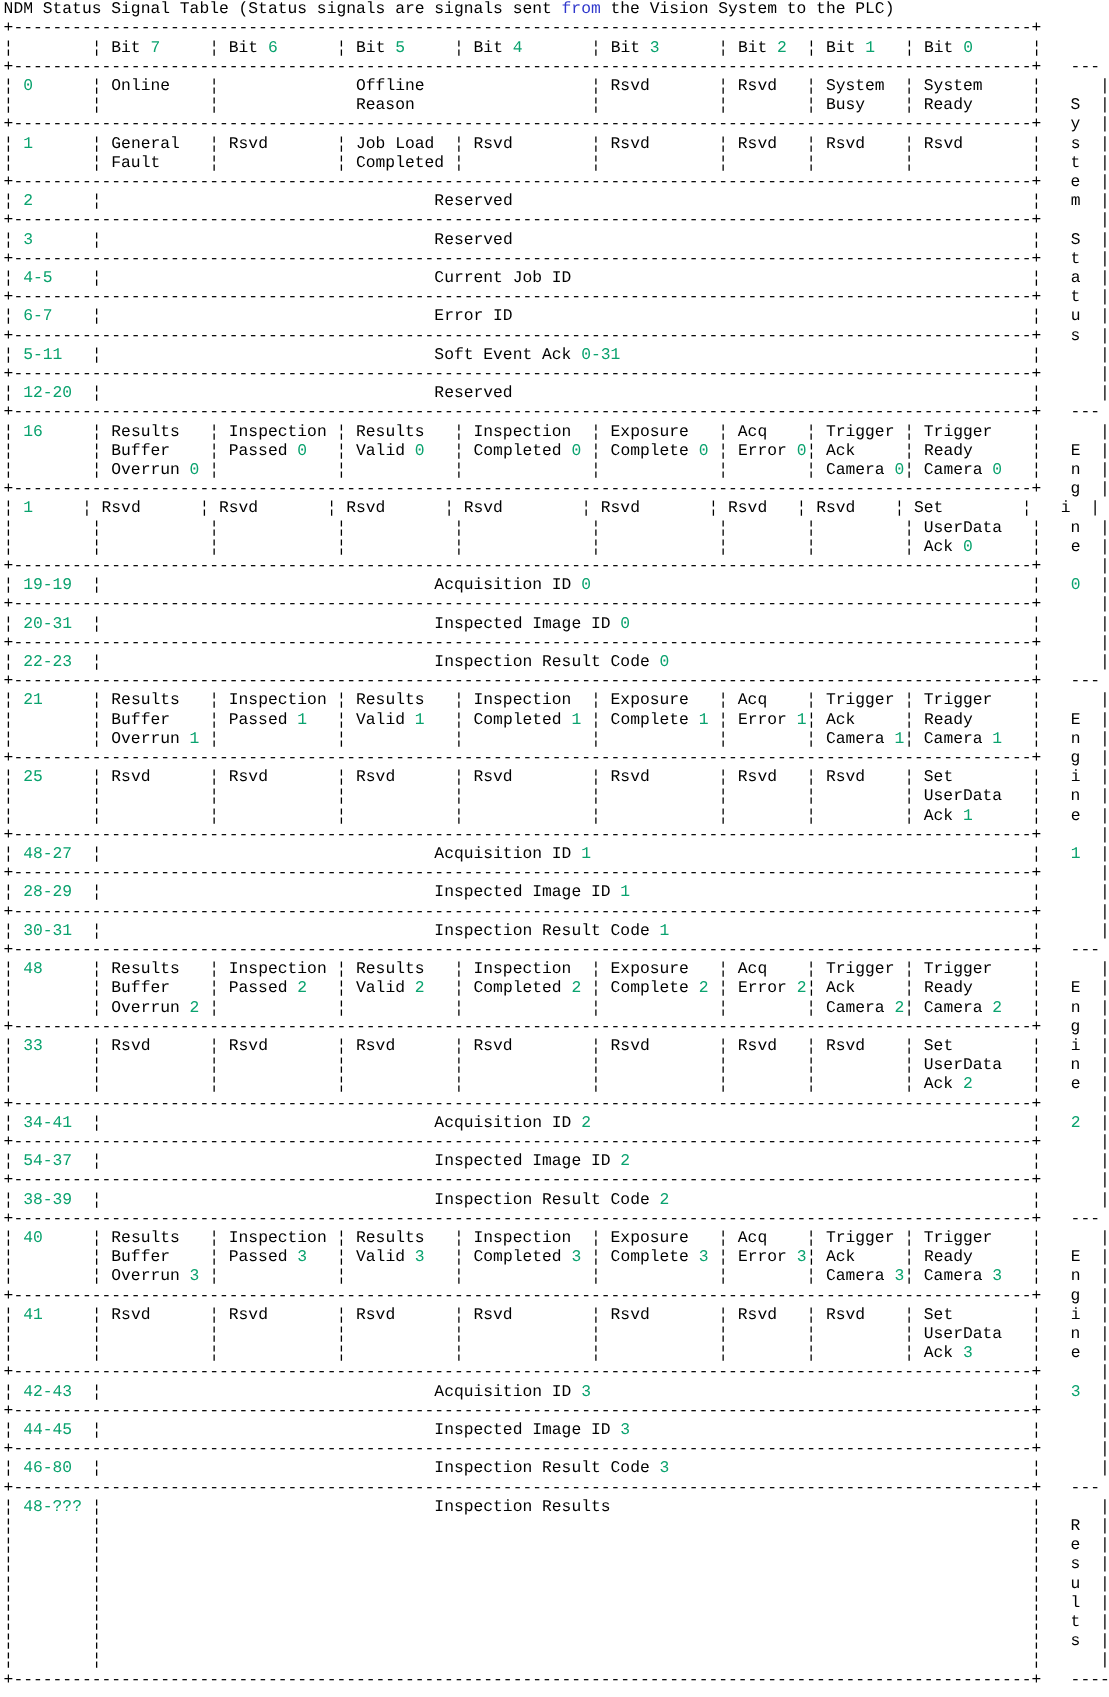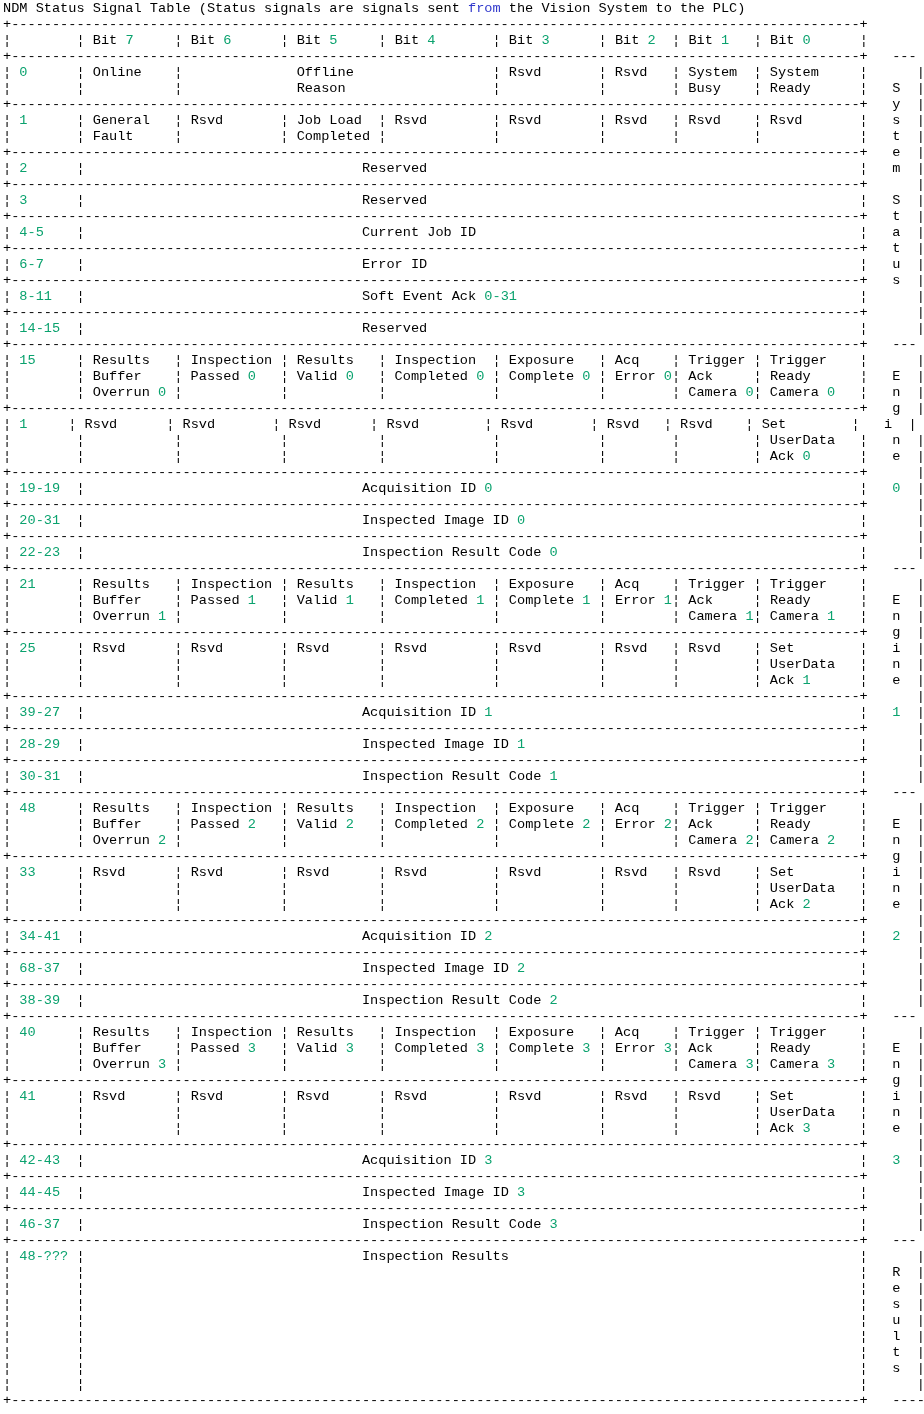--- a/index.html
+++ b/index.html
@@ -35,25 +35,25 @@
 ¦        ¦ Fault     ¦            ¦ Completed ¦             ¦            ¦        ¦         ¦            ¦   t  |
 +--------------------------------------------------------------------------------------------------------+   e  |
 ¦ <span class="g">2</span>      ¦                                  Reserved                                                     ¦   m  |
 +--------------------------------------------------------------------------------------------------------+      |
 ¦ <span class="g">3</span>      ¦                                  Reserved                                                     ¦   S  |
 +--------------------------------------------------------------------------------------------------------+   t  |
 ¦ <span class="g">4-5</span>    ¦                                  Current Job ID                                               ¦   a  |
 +--------------------------------------------------------------------------------------------------------+   t  |
 ¦ <span class="g">6-7</span>    ¦                                  Error ID                                                     ¦   u  |
 +--------------------------------------------------------------------------------------------------------+   s  |
-¦ <span class="g">8-11</span>   ¦                                  Soft Event Ack <span class="g">0-31</span>                                          ¦      |
+¦ <span class="g">5-11</span>   ¦                                  Soft Event Ack <span class="g">0-31</span>                                          ¦      |
 +--------------------------------------------------------------------------------------------------------+      |
-¦ <span class="g">14-15</span>  ¦                                  Reserved                                                     ¦      |
+¦ <span class="g">12-20</span>  ¦                                  Reserved                                                     ¦      |
 +--------------------------------------------------------------------------------------------------------+   --- 
-¦ <span class="g">15</span>     ¦ Results   ¦ Inspection ¦ Results   ¦ Inspection  ¦ Exposure   ¦ Acq    ¦ Trigger ¦ Trigger    ¦      |
+¦ <span class="g">16</span>     ¦ Results   ¦ Inspection ¦ Results   ¦ Inspection  ¦ Exposure   ¦ Acq    ¦ Trigger ¦ Trigger    ¦      |
 ¦        ¦ Buffer    ¦ Passed <span class="g">0</span>   ¦ Valid <span class="g">0</span>   ¦ Completed <span class="g">0</span> ¦ Complete <span class="g">0</span> ¦ Error <span class="g">0</span>¦ Ack     ¦ Ready      ¦   E  |
 ¦        ¦ Overrun <span class="g">0</span> ¦            ¦           ¦             ¦            ¦        ¦ Camera <span class="g">0</span>¦ Camera <span class="g">0</span>   ¦   n  |
 +--------------------------------------------------------------------------------------------------------+   g  |
 ¦ <span class="g">1</span>     ¦ Rsvd      ¦ Rsvd       ¦ Rsvd      ¦ Rsvd        ¦ Rsvd       ¦ Rsvd   ¦ Rsvd    ¦ Set        ¦   i  |
 ¦        ¦           ¦            ¦           ¦             ¦            ¦        ¦         ¦ UserData   ¦   n  |
 ¦        ¦           ¦            ¦           ¦             ¦            ¦        ¦         ¦ Ack <span class="g">0</span>      ¦   e  |
 +--------------------------------------------------------------------------------------------------------+      |
 ¦ <span class="g">19-19</span>  ¦                                  Acquisition ID <span class="g">0</span>                                             ¦   <span class="g">0</span>  |
 +--------------------------------------------------------------------------------------------------------+      |
 ¦ <span class="g">20-31</span>  ¦                                  Inspected Image ID <span class="g">0</span>                                         ¦      |
@@ -61,53 +61,53 @@
 ¦ <span class="g">22-23</span>  ¦                                  Inspection Result Code <span class="g">0</span>                                     ¦      |
 +--------------------------------------------------------------------------------------------------------+   --- 
 ¦ <span class="g">21</span>     ¦ Results   ¦ Inspection ¦ Results   ¦ Inspection  ¦ Exposure   ¦ Acq    ¦ Trigger ¦ Trigger    ¦      |
 ¦        ¦ Buffer    ¦ Passed <span class="g">1</span>   ¦ Valid <span class="g">1</span>   ¦ Completed <span class="g">1</span> ¦ Complete <span class="g">1</span> ¦ Error <span class="g">1</span>¦ Ack     ¦ Ready      ¦   E  |
 ¦        ¦ Overrun <span class="g">1</span> ¦            ¦           ¦             ¦            ¦        ¦ Camera <span class="g">1</span>¦ Camera <span class="g">1</span>   ¦   n  |
 +--------------------------------------------------------------------------------------------------------+   g  |
 ¦ <span class="g">25</span>     ¦ Rsvd      ¦ Rsvd       ¦ Rsvd      ¦ Rsvd        ¦ Rsvd       ¦ Rsvd   ¦ Rsvd    ¦ Set        ¦   i  |
 ¦        ¦           ¦            ¦           ¦             ¦            ¦        ¦         ¦ UserData   ¦   n  |
 ¦        ¦           ¦            ¦           ¦             ¦            ¦        ¦         ¦ Ack <span class="g">1</span>      ¦   e  |
 +--------------------------------------------------------------------------------------------------------+      |
-¦ <span class="g">39-27</span>  ¦                                  Acquisition ID <span class="g">1</span>                                             ¦   <span class="g">1</span>  |
+¦ <span class="g">48-27</span>  ¦                                  Acquisition ID <span class="g">1</span>                                             ¦   <span class="g">1</span>  |
 +--------------------------------------------------------------------------------------------------------+      |
 ¦ <span class="g">28-29</span>  ¦                                  Inspected Image ID <span class="g">1</span>                                         ¦      |
 +--------------------------------------------------------------------------------------------------------+      |
 ¦ <span class="g">30-31</span>  ¦                                  Inspection Result Code <span class="g">1</span>                                     ¦      |
 +--------------------------------------------------------------------------------------------------------+   --- 
 ¦ <span class="g">48</span>     ¦ Results   ¦ Inspection ¦ Results   ¦ Inspection  ¦ Exposure   ¦ Acq    ¦ Trigger ¦ Trigger    ¦      |
 ¦        ¦ Buffer    ¦ Passed <span class="g">2</span>   ¦ Valid <span class="g">2</span>   ¦ Completed <span class="g">2</span> ¦ Complete <span class="g">2</span> ¦ Error <span class="g">2</span>¦ Ack     ¦ Ready      ¦   E  |
 ¦        ¦ Overrun <span class="g">2</span> ¦            ¦           ¦             ¦            ¦        ¦ Camera <span class="g">2</span>¦ Camera <span class="g">2</span>   ¦   n  |
 +--------------------------------------------------------------------------------------------------------+   g  |
 ¦ <span class="g">33</span>     ¦ Rsvd      ¦ Rsvd       ¦ Rsvd      ¦ Rsvd        ¦ Rsvd       ¦ Rsvd   ¦ Rsvd    ¦ Set        ¦   i  |
 ¦        ¦           ¦            ¦           ¦             ¦            ¦        ¦         ¦ UserData   ¦   n  |
 ¦        ¦           ¦            ¦           ¦             ¦            ¦        ¦         ¦ Ack <span class="g">2</span>      ¦   e  |
 +--------------------------------------------------------------------------------------------------------+      |
 ¦ <span class="g">34-41</span>  ¦                                  Acquisition ID <span class="g">2</span>                                             ¦   <span class="g">2</span>  |
 +--------------------------------------------------------------------------------------------------------+      |
-¦ <span class="g">68-37</span>  ¦                                  Inspected Image ID <span class="g">2</span>                                         ¦      |
+¦ <span class="g">54-37</span>  ¦                                  Inspected Image ID <span class="g">2</span>                                         ¦      |
 +--------------------------------------------------------------------------------------------------------+      |
 ¦ <span class="g">38-39</span>  ¦                                  Inspection Result Code <span class="g">2</span>                                     ¦      |
 +--------------------------------------------------------------------------------------------------------+   --- 
 ¦ <span class="g">40</span>     ¦ Results   ¦ Inspection ¦ Results   ¦ Inspection  ¦ Exposure   ¦ Acq    ¦ Trigger ¦ Trigger    ¦      |
 ¦        ¦ Buffer    ¦ Passed <span class="g">3</span>   ¦ Valid <span class="g">3</span>   ¦ Completed <span class="g">3</span> ¦ Complete <span class="g">3</span> ¦ Error <span class="g">3</span>¦ Ack     ¦ Ready      ¦   E  |
 ¦        ¦ Overrun <span class="g">3</span> ¦            ¦           ¦             ¦            ¦        ¦ Camera <span class="g">3</span>¦ Camera <span class="g">3</span>   ¦   n  |
 +--------------------------------------------------------------------------------------------------------+   g  |
 ¦ <span class="g">41</span>     ¦ Rsvd      ¦ Rsvd       ¦ Rsvd      ¦ Rsvd        ¦ Rsvd       ¦ Rsvd   ¦ Rsvd    ¦ Set        ¦   i  |
 ¦        ¦           ¦            ¦           ¦             ¦            ¦        ¦         ¦ UserData   ¦   n  |
 ¦        ¦           ¦            ¦           ¦             ¦            ¦        ¦         ¦ Ack <span class="g">3</span>      ¦   e  |
 +--------------------------------------------------------------------------------------------------------+      |
 ¦ <span class="g">42-43</span>  ¦                                  Acquisition ID <span class="g">3</span>                                             ¦   <span class="g">3</span>  |
 +--------------------------------------------------------------------------------------------------------+      |
 ¦ <span class="g">44-45</span>  ¦                                  Inspected Image ID <span class="g">3</span>                                         ¦      |
 +--------------------------------------------------------------------------------------------------------+      |
-¦ <span class="g">46-37</span>  ¦                                  Inspection Result Code <span class="g">3</span>                                     ¦      |
+¦ <span class="g">46-80</span>  ¦                                  Inspection Result Code <span class="g">3</span>                                     ¦      |
 +--------------------------------------------------------------------------------------------------------+   --- 
 ¦ <span class="g">48-???</span> ¦                                  Inspection Results                                           ¦      |
 ¦        ¦                                                                                               ¦   R  |
 ¦        ¦                                                                                               ¦   e  |
 ¦        ¦                                                                                               ¦   s  |
 ¦        ¦                                                                                               ¦   u  |
 ¦        ¦                                                                                               ¦   l  |
 ¦        ¦                                                                                               ¦   t  |
 ¦        ¦                                                                                               ¦   s  |
 ¦        ¦                                                                                               ¦      |

